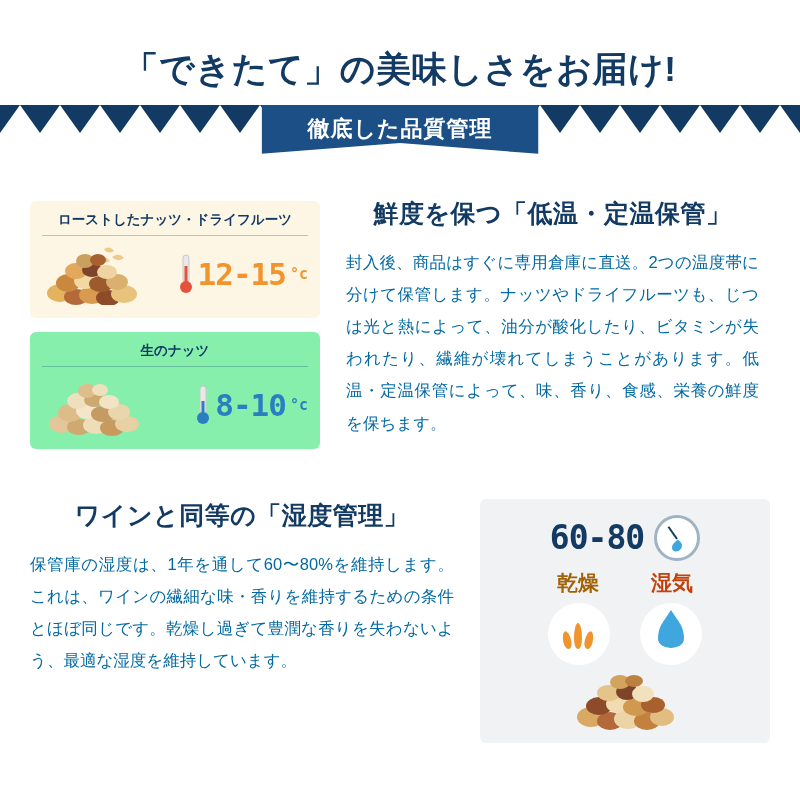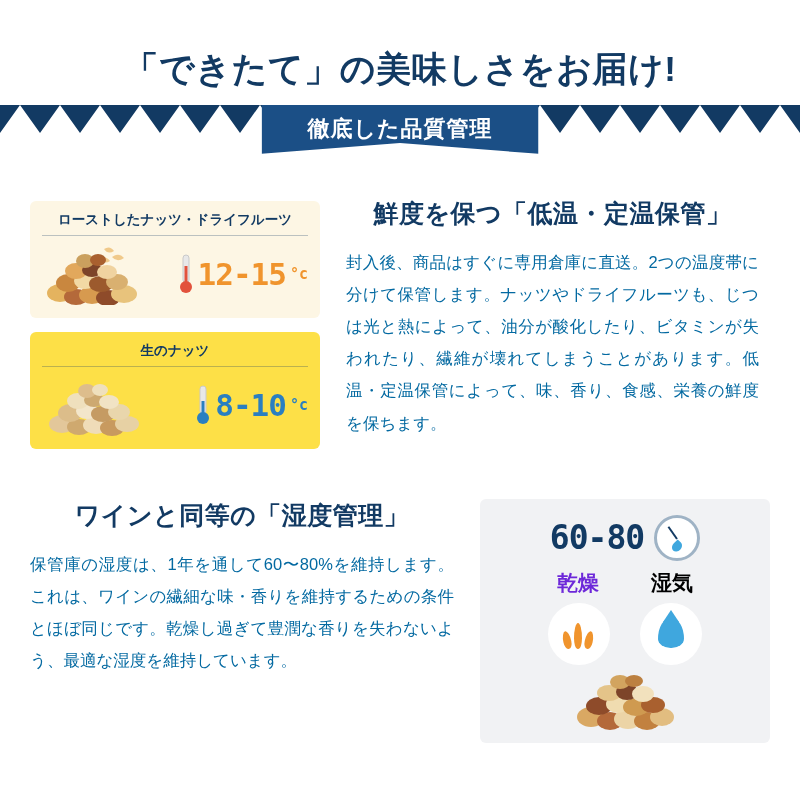--- a/index.html
+++ b/index.html
@@ -79,21 +79,21 @@
   }
 
   .card {
     border-radius: 6px;
     padding: 10px 12px 12px 12px;
     margin-bottom: 14px;
     position: relative;
   }
 
   .card.roasted { background: #fdf6e4; }
-  .card.raw { background: #fde047; }
+  .card.raw { background: #86efac; }
 
   .card-label {
     text-align: center;
     font-size: 13.5px;
     font-weight: bold;
     color: #123a63;
     padding-bottom: 6px;
     margin-bottom: 6px;
     border-bottom: 1px solid rgba(18,58,99,0.28);
   }
@@ -228,22 +228,22 @@
   .hum-labels {
     display: flex;
     justify-content: center;
     gap: 52px;
     margin-top: 8px;
   }
   .hum-lab {
     font-size: 21px;
     font-weight: bold;
   }
-  .hum-lab.dry { color: #6d28d9; }
-  .hum-lab.wet { color: #000000; }
+  .hum-lab.dry { color: #a16207; }
+  .hum-lab.wet { color: #c2410c; }
 
   .hum-icons {
     display: flex;
     justify-content: center;
     gap: 30px;
     margin-top: 6px;
   }
   .hum-circle {
     width: 62px;
     height: 62px;

